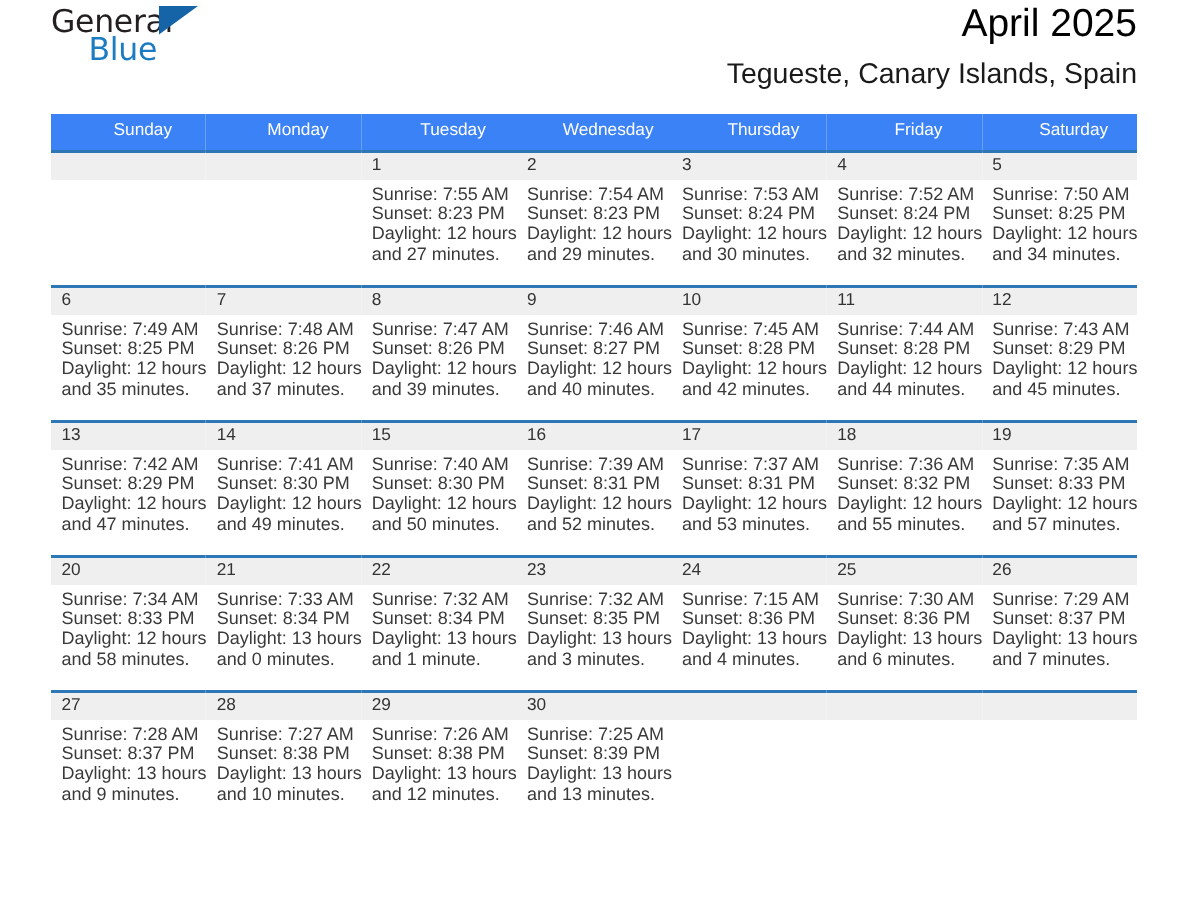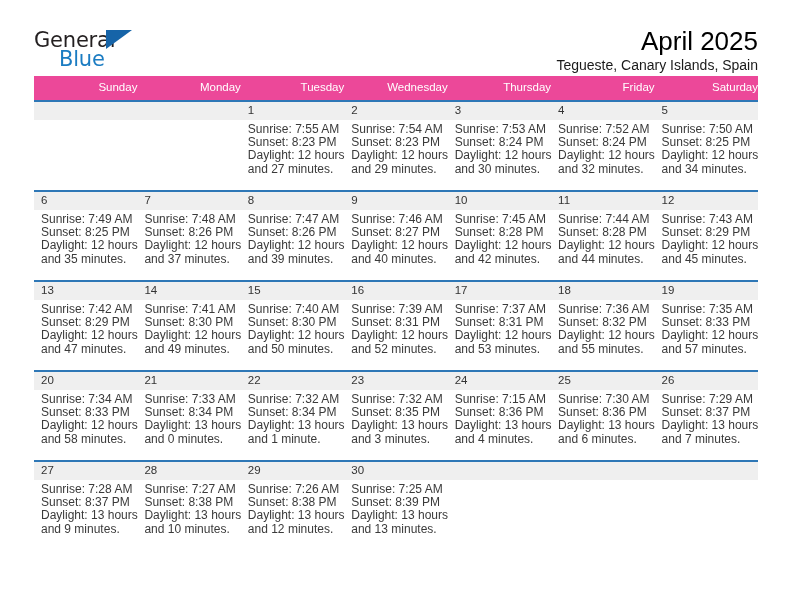--- a/index.html
+++ b/index.html
@@ -20,21 +20,20 @@
     height: 612px;
     box-sizing: border-box;
     padding: 0 34px;
   }
 
   
   .topbar {
     display: flex;
     align-items: flex-start;
     justify-content: space-between;
-    padding-top: 26px;
     height: 70px;
     box-sizing: border-box;
   }
   .brand {
     position: relative;
     width: 118px;
     height: 48px;
     flex: 0 0 auto;
   }
   .brand-general {
@@ -68,41 +67,42 @@
     text-align: right;
     flex: 0 0 auto;
   }
   .title-month {
     font-size: 26px;
     color: #000000;
     line-height: 30px;
     white-space: nowrap;
   }
   .title-loc {
-    font-size: 14px;
+    font-size: 19px;
     color: #1a1a1a;
     line-height: 18px;
+    margin-top: 11px;
     white-space: nowrap;
   }
 
   
   .calendar {
     margin-top: 6px;
     width: 724px;
     border-collapse: collapse;
     table-layout: fixed;
   }
   .calendar col { width: 103.43px; }
 
   thead th {
-    background: #ec4899;
+    background: #3b82f6;
     color: #ffffff;
     font-weight: normal;
     font-size: 11.5px;
-    text-align: right;
+    text-align: center;
     padding: 5px 0 6px 19px;
     line-height: 13px;
     border: none;
   }
 
   tbody tr.week > td {
     vertical-align: top;
     padding: 0;
     border-top: 2px solid #2e77b6;
     height: 90px;

